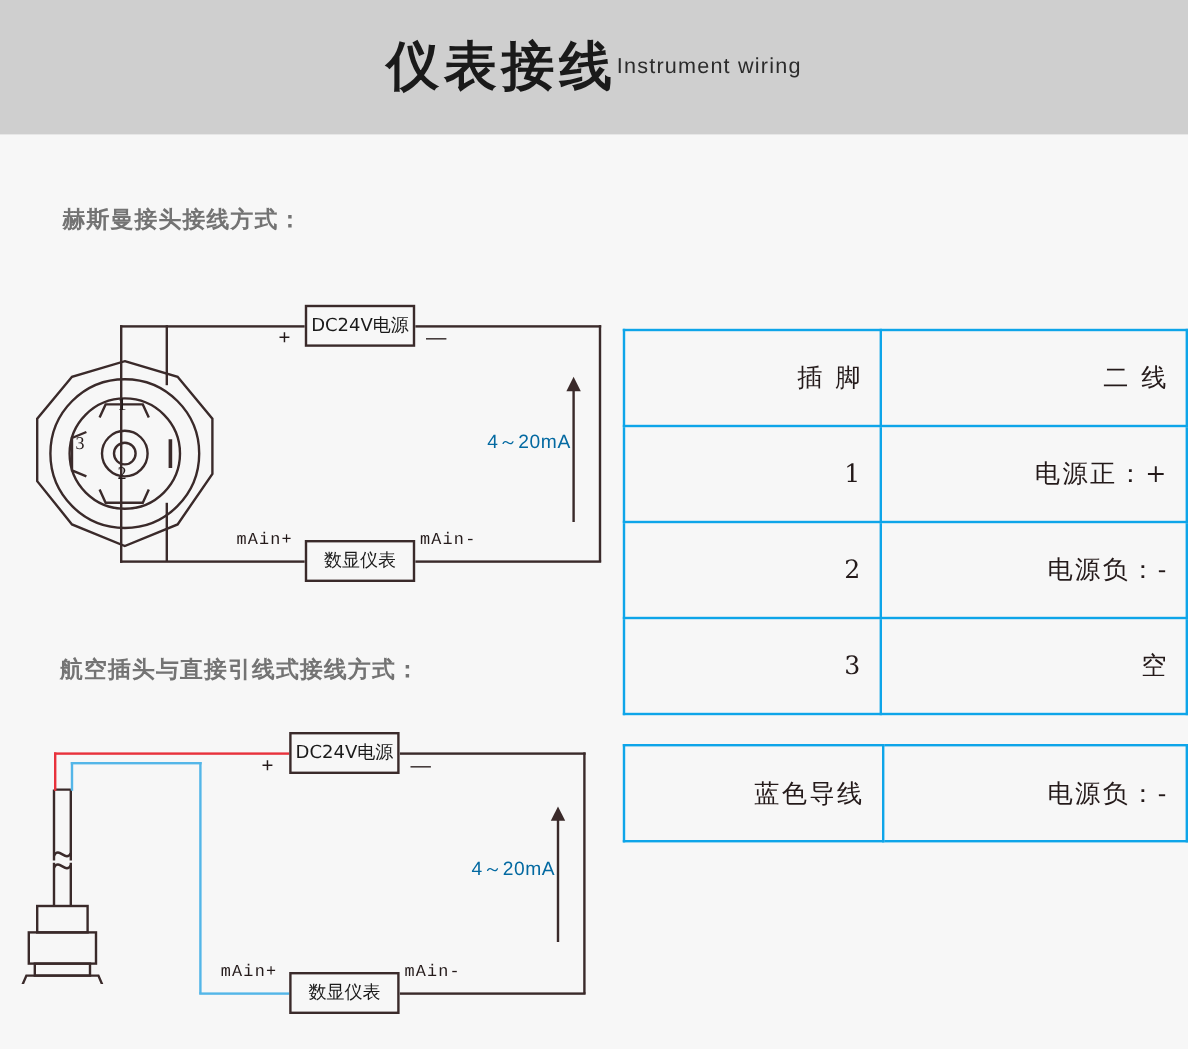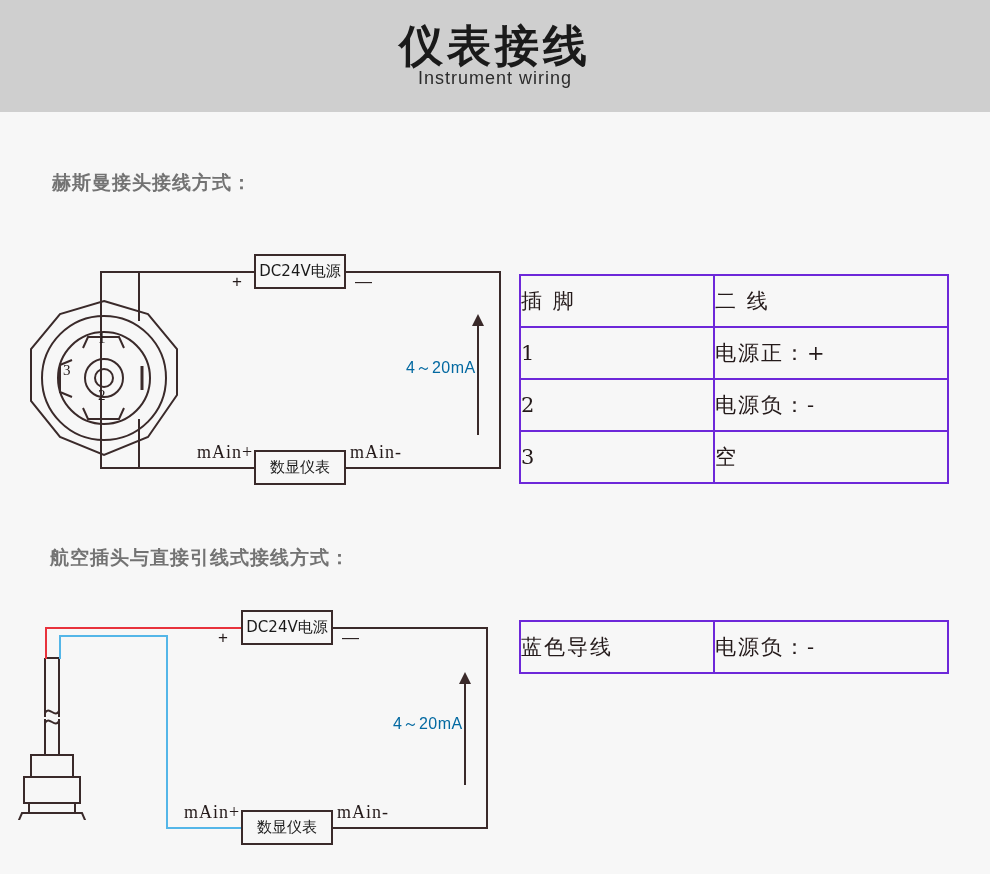--- a/index.html
+++ b/index.html
@@ -22,21 +22,21 @@
     left: 0; top: 0;
     width: 990px; height: 112px;
     background: #cfcfcf;
     overflow: hidden;
   }
   .banner-inner {
     position: absolute;
     left: 0; top: 0;
     width: 990px; height: 112px;
     display: flex;
-    flex-direction: column;
+    flex-direction: row;
     align-items: center;
     justify-content: center;
   }
   .banner-title {
     font-size: 44px;
     font-weight: bold;
     letter-spacing: 4px;
     line-height: 1.05;
     color: #1a1a1a;
     font-family: "DejaVu Sans", "Liberation Sans", sans-serif;
@@ -82,25 +82,25 @@
     font-size: 15px;
     letter-spacing: 0px;
     color: #1a1a1a;
     font-family: "DejaVu Sans", "Liberation Sans", sans-serif;
     box-sizing: border-box;
     z-index: 3;
   }
 
   .wire-label {
     position: absolute;
-    font-size: 18px;
+    font-size: 14px;
     color: #241a1a;
     white-space: nowrap;
     letter-spacing: 1px;
-    font-family: Liberation Serif, serif;
+    font-family: Liberation Mono, monospace;
     z-index: 4;
   }
   .sign-label {
     position: absolute;
     font-size: 17px;
     color: #241a1a;
     font-family: "Liberation Sans", sans-serif;
     z-index: 4;
   }
   .current-label {
@@ -123,26 +123,26 @@
     z-index: 4;
   }
 
   
   .wire-table {
     position: absolute;
     border-collapse: collapse;
     background: #f7f7f7;
   }
   .wire-table td {
-    border: 2px solid #6d28d9;
-    text-align: left;
+    border: 2px solid #0ea5e9;
+    text-align: right;
     font-size: 21px;
     color: #241a1a;
     font-family: "DejaVu Serif", "Liberation Serif", serif;
-    padding: 0;
+    padding: 14px;
     height: 50px;
     line-height: 50px;
     letter-spacing: 2px;
     white-space: nowrap;
   }
   .wire-table td.col-a { width: 192px; }
   .wire-table td.col-b { width: 232px; }
 
   
   .svg-holder { position: absolute; }

